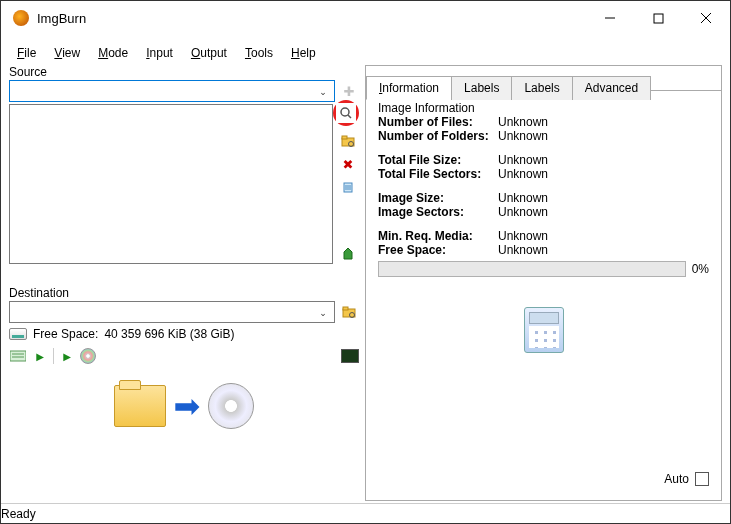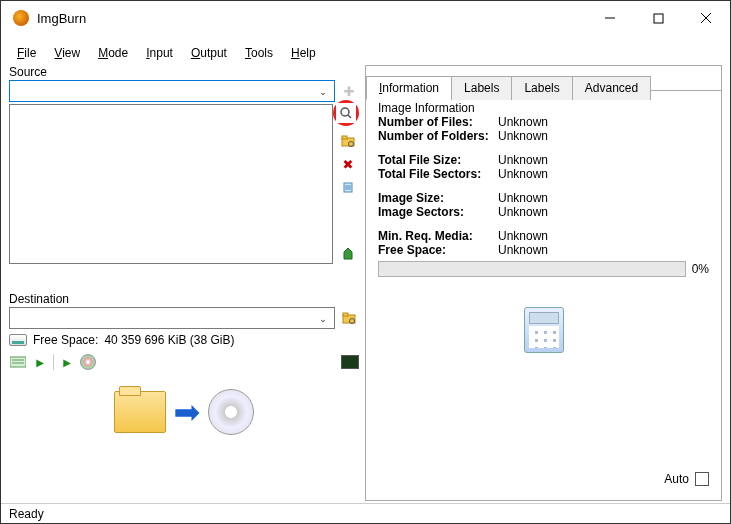--- a/index.html
+++ b/index.html
@@ -19,21 +19,21 @@
 .section-label { font-size: 12px; margin-bottom: 1px; }
 .src-row { display: flex; gap: 4px; align-items: center; }
 .combo { flex: 1; height: 22px; border: 1px solid #0078d7; background: #fff; position: relative; display: flex; align-items: center; padding: 0 4px; }
 .combo-arrow { position: absolute; right: 2px; top: 2px; width: 18px; height: 18px; display: flex; align-items: center; justify-content: center; font-size: 9px; color: #333; }
 .sidebar-icons { width: 22px; display: flex; flex-direction: column; gap: 3px; align-items: center; }
 .icon-btn { width: 20px; height: 20px; display: flex; align-items: center; justify-content: center; font-size: 13px; cursor: pointer; border: 1px solid transparent; }
 .icon-btn.disabled { opacity: 0.5; cursor: default; }
 .src-body { display: flex; gap: 4px; margin-top: 2px; }
 .list-box { flex: 1; height: 160px; border: 1px solid #7a7a7a; background: #fff; }
 .highlight-circle { width: 26px; height: 26px; border: 3px solid #e82020; border-radius: 50%; display: flex; align-items: center; justify-content: center; position: absolute; }
-.dest-section { margin-top: 28px; }
+.dest-section { margin-top: 22px; }
 .dest-row { display: flex; gap: 4px; align-items: center; }
 .dest-combo { flex: 1; height: 22px; border: 1px solid #7a7a7a; background: #fff; position: relative; }
 .free-space-row { display: flex; align-items: center; gap: 6px; margin-top: 4px; font-size: 12px; }
 .drive-icon { width: 18px; height: 12px; border: 1px solid #888; border-radius: 2px; background: linear-gradient(#fff,#e0e0e0); position: relative; }
 .drive-icon::after { content:""; position:absolute; left:2px; right:2px; bottom:1px; height:3px; background:#4a9; }
 .action-row { display: flex; align-items: center; gap: 4px; margin-top: 6px; }
 .action-icon { width: 18px; height: 18px; display:flex; align-items:center; justify-content:center; cursor:pointer; }
 .play { color: #1a8a1a; font-size: 10px; }
 .disc-small { width: 16px; height: 16px; border-radius: 50%; background: radial-gradient(circle, #fff 15%, #d0d0d0 18%, #f0a0a0 40%, #a0e0a0 60%, #a0a0f0 80%, #999 100%); border:1px solid #999; }
 .term-icon { width: 18px; height: 14px; background: #1a3a1a; border: 1px solid #555; margin-left:auto; }
@@ -52,21 +52,21 @@
 .info-label { width: 120px; font-weight: bold; }
 .info-value { }
 .info-sep { height: 10px; }
 .progress-row { display: flex; align-items: center; gap: 6px; margin-top: 4px; }
 .progress-bar { flex: 1; height: 16px; border: 1px solid #b0b0b0; background: #e8e8e8; }
 .calc-icon { width: 40px; height: 46px; margin: 30px auto 10px auto; background: linear-gradient(#e8f0ff,#b8d0f0); border:1px solid #7aa; border-radius:3px; position:relative; }
 .calc-icon::before { content:""; position:absolute; top:4px; left:4px; right:4px; height:10px; background:#cde; border:1px solid #9ab; }
 .calc-icon::after { content:""; position:absolute; top:18px; left:4px; right:4px; bottom:4px; background: repeating-linear-gradient(#fff 0 5px, transparent 5px 8px), repeating-linear-gradient(90deg,#fff 0 6px, transparent 6px 9px); background-color:#abd; }
 .auto-row { display: flex; align-items: center; justify-content: flex-end; gap: 6px; margin-top: auto; padding-bottom: 4px; text-align: center; }
 .checkbox { width: 14px; height: 14px; border: 1px solid #555; background: #fff; }
-.statusbar { height: 20px; border-top: 1px solid #ccc; display: flex; align-items: center; padding: 0 8px; font-size: 12px; }
+.statusbar { height: 20px; border-top: 1px solid #ccc; display: flex; align-items: center; padding: 0 0; font-size: 12px; }
 </style>
 </head>
 <body>
 
 <div class="window">
 
   <div class="titlebar">
     <div class="app-icon"></div>
     <div class="title">ImgBurn</div>
     <div class="win-controls">

